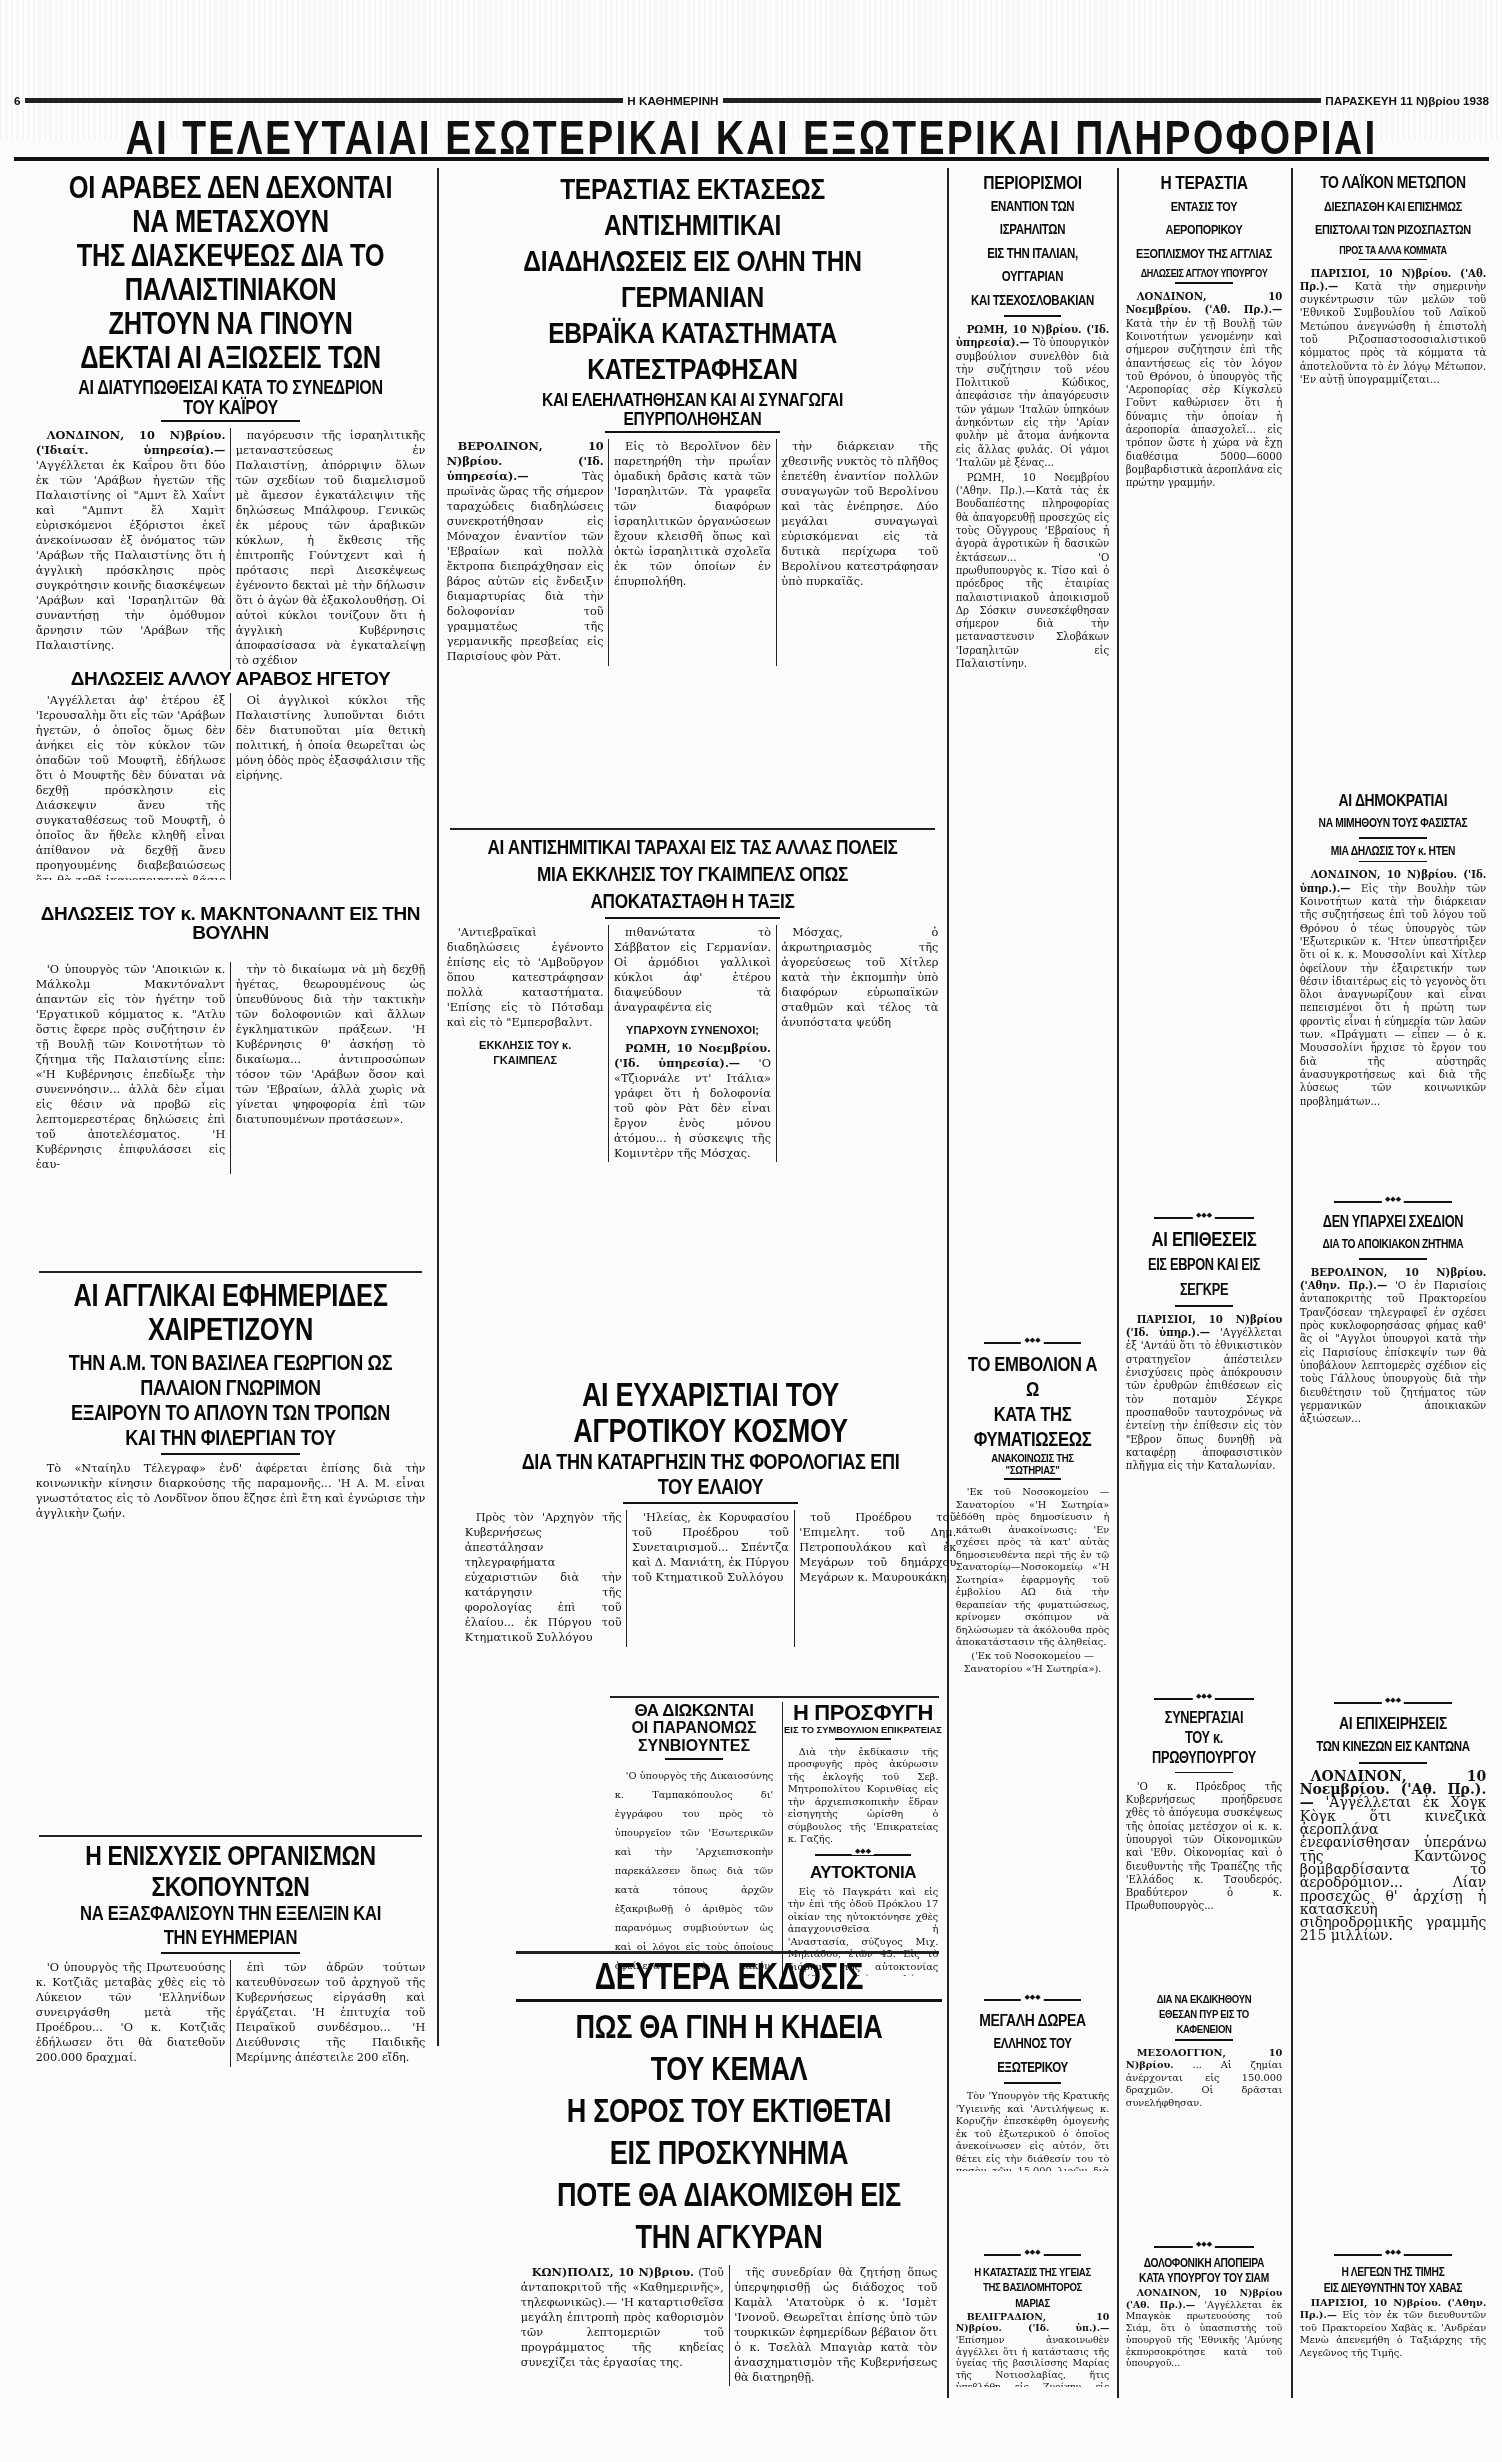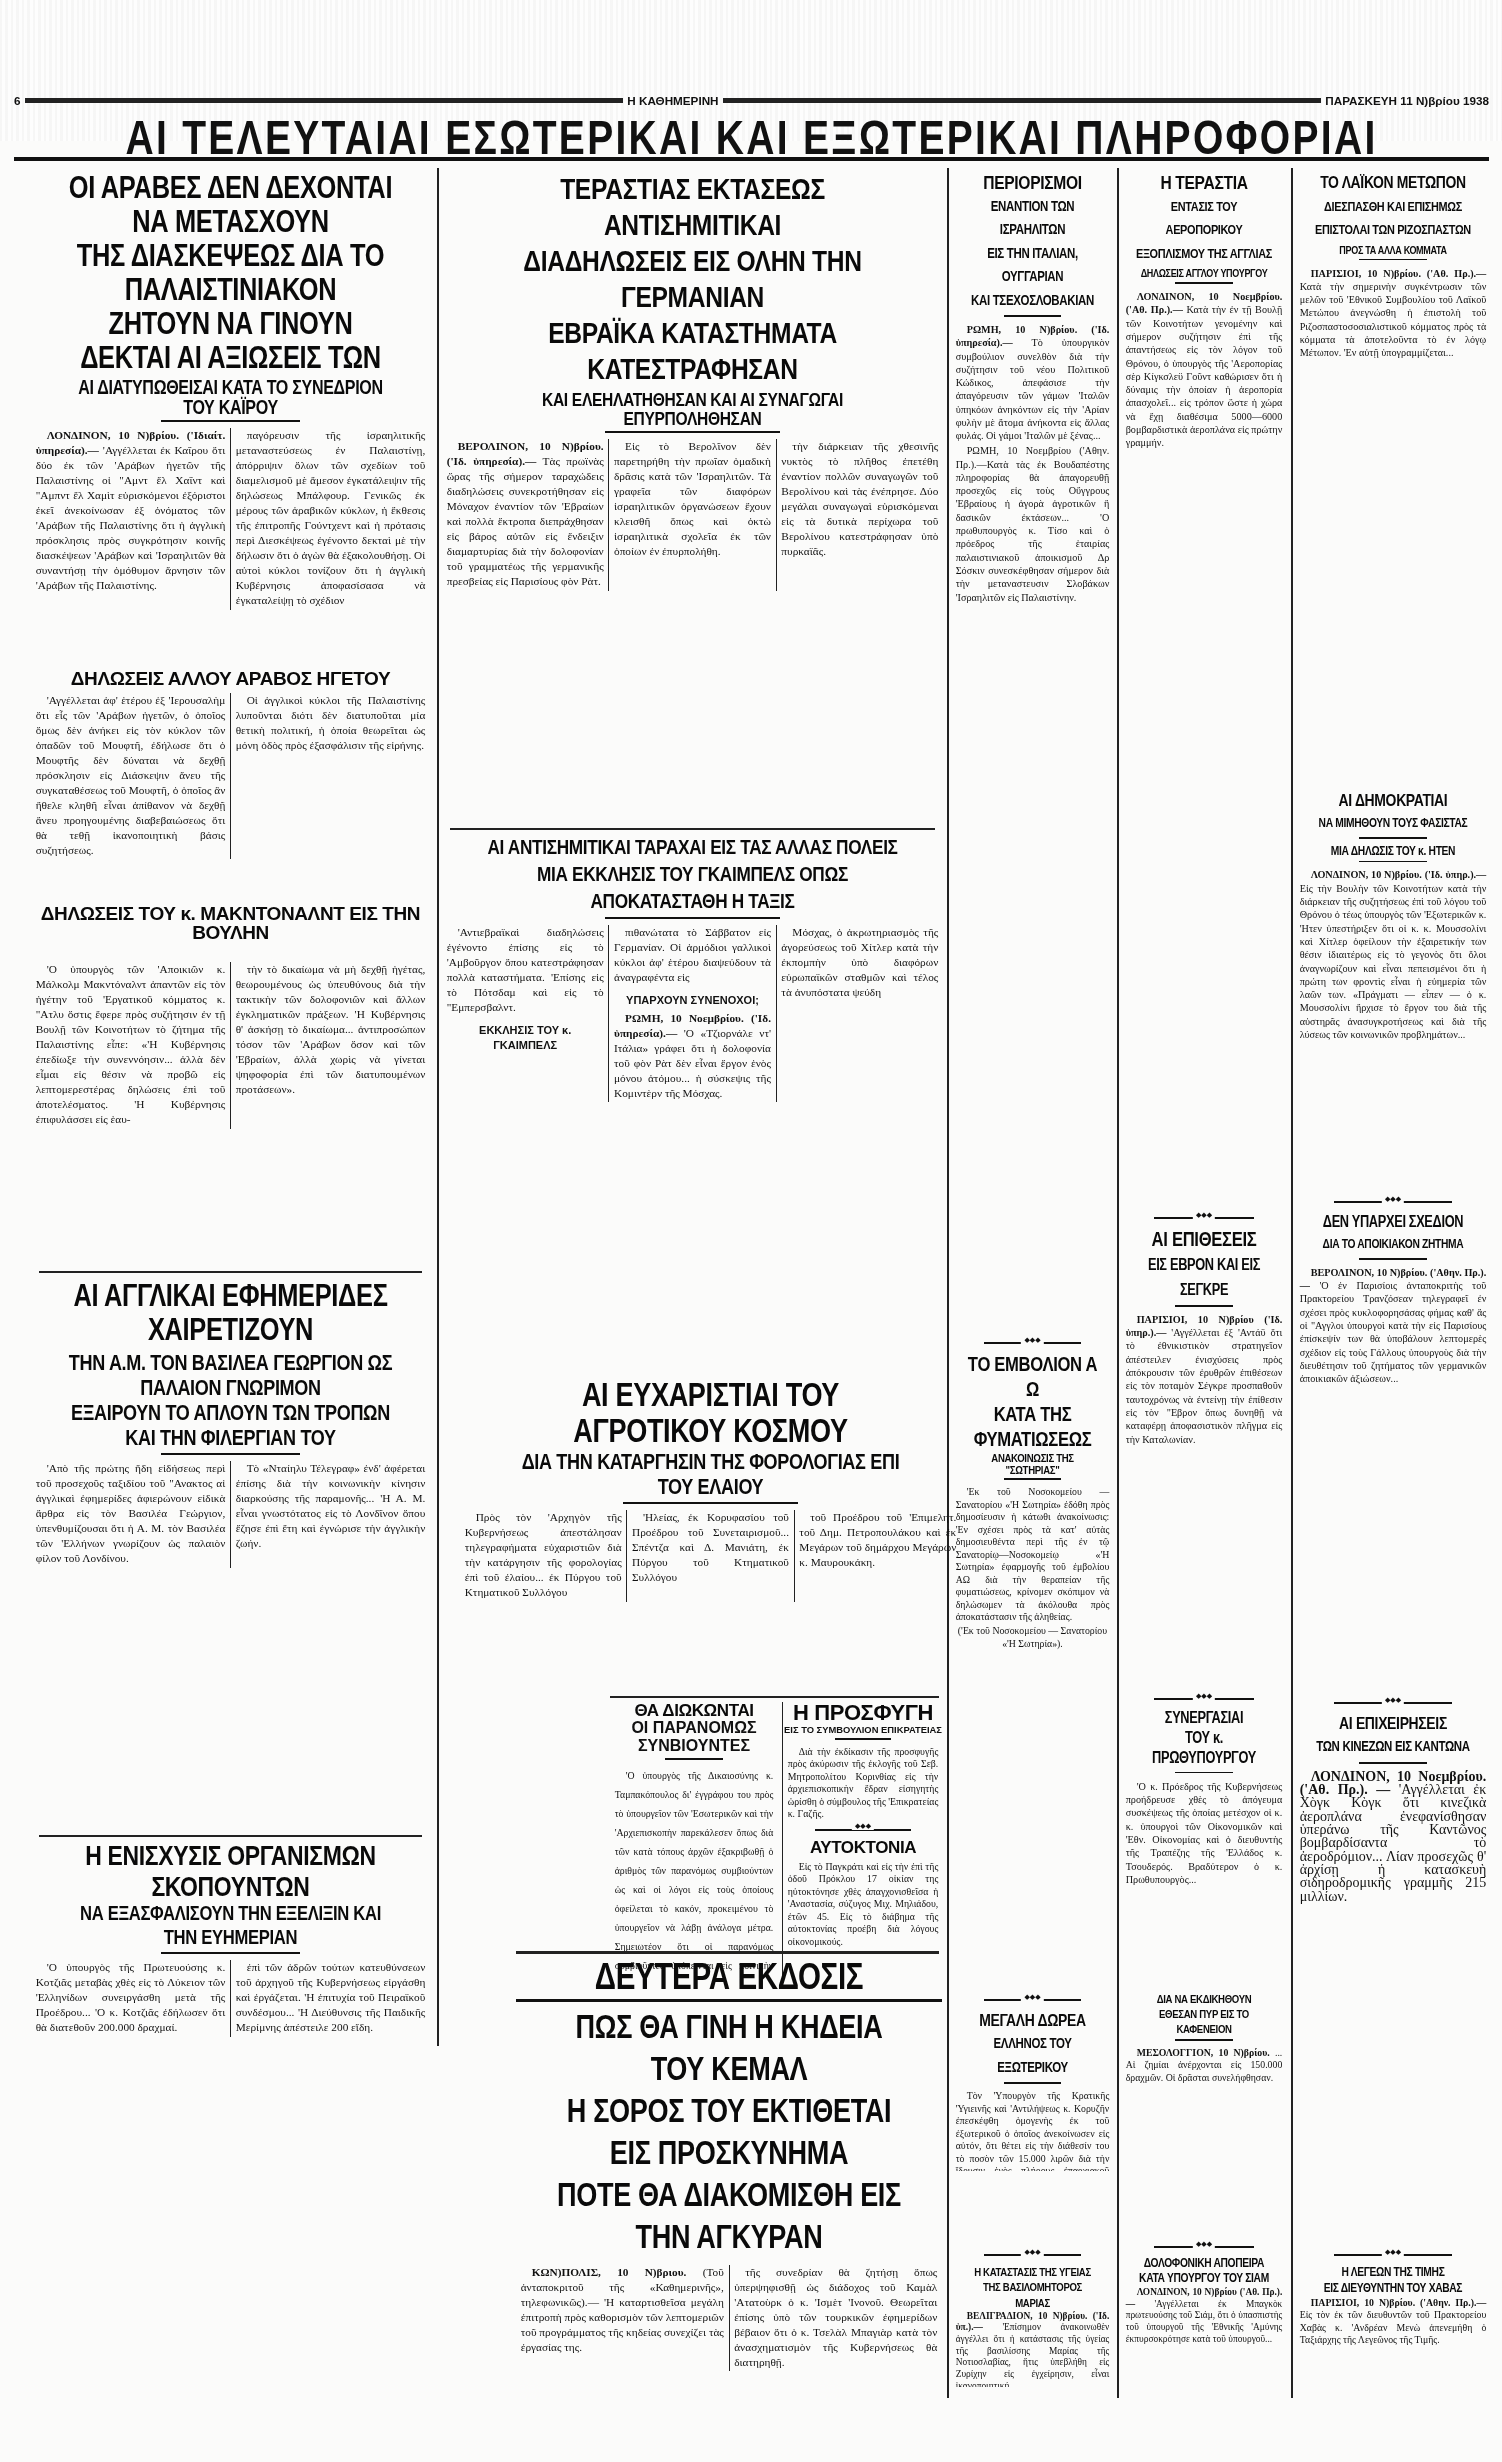--- a/index.html
+++ b/index.html
@@ -24,21 +24,21 @@
   .hl.cond { transform: scaleX(0.82); transform-origin: center; }
   .sub { font-family: "Liberation Sans", sans-serif; font-weight: bold; text-align: center; }
   .sep { width: 35%; height: 1.6px; background: #111; margin: 3.1px auto 6.3px auto; }
   .orn { width: 60%; height: 2.3px; background: #111; margin: 7.8px auto; position: relative; }
   .orn::after { content: "◆◆◆"; position: absolute; left: 50%; top: -6.3px; transform: translateX(-50%);
                 font-size: 7px; background: #fbfbfa; padding: 0 3.1px; }
   .cols { display: flex; gap: 0; }
   .col { flex: 1; padding: 0 4.7px; font-size: 11.3px; line-height: 15px; text-align: justify;
          hyphens: auto; }
   .col + .col { border-left: 1.2px solid #222; }
-  .col p { margin: 0 0 1.6px 0; text-indent: 11px; font-family: Liberation Serif, serif; }
+  .col p { margin: 0 0 1.6px 0; text-indent: 11px; }
   .dateline { font-weight: bold; }
   .vr { position: absolute; width: 1.6px; background: #222; }
   .hr { position: absolute; height: 1.6px; background: #222; }
 </style>
 </head>
 <body>
 
 <div class="page">
   <div class="noise-top"></div>
 
@@ -103,23 +103,20 @@
   <div class="art" style="left:31px;top:1279px;width:399px;height:548px">
     <div class="hl cond" style="font-size:31px;line-height:34px">
       <div>ΑΙ ΑΓΓΛΙΚΑΙ ΕΦΗΜΕΡΙΔΕΣ ΧΑΙΡΕΤΙΖΟΥΝ</div>
     </div>
     <div class="hl cond" style="font-size:22px;line-height:25px;margin-top:3.1px">
       <div>ΤΗΝ Α.Μ. ΤΟΝ ΒΑΣΙΛΕΑ ΓΕΩΡΓΙΟΝ ΩΣ ΠΑΛΑΙΟΝ ΓΝΩΡΙΜΟΝ</div>
       <div>ΕΞΑΙΡΟΥΝ ΤΟ ΑΠΛΟΥΝ ΤΩΝ ΤΡΟΠΩΝ ΚΑΙ ΤΗΝ ΦΙΛΕΡΓΙΑΝ ΤΟΥ</div>
     </div>
     <div class="sep"></div>
     <div class="cols">
-      <div class="col">
-          <p>'Απὸ τῆς πρώτης ἤδη εἰδήσεως περὶ τοῦ προσεχοῦς ταξιδίου τοῦ "Ανακτος αἱ ἀγγλικαὶ ἐφημερίδες ἀφιερώνουν εἰδικὰ ἄρθρα εἰς τὸν Βασιλέα Γεώργιον, ὑπενθυμίζουσαι ὅτι ἡ Α. Μ. τὸν Βασιλέα τῶν 'Ελλήνων γνωρίζουν ὡς παλαιὸν φίλον τοῦ Λονδίνου.</p>
-        </div>
       <div class="col">
           <p>Τὸ «Νταίηλυ Τέλεγραφ» ἐνδ' ἀφέρεται ἐπίσης διὰ τὴν κοινωνικὴν κίνησιν διαρκούσης τῆς παραμονῆς... 'Η Α. Μ. εἶναι γνωστότατος εἰς τὸ Λονδῖνον ὅπου ἔζησε ἐπὶ ἔτη καὶ ἐγνώρισε τὴν ἀγγλικὴν ζωήν.</p>
         </div>
     </div>
   </div>
   <div class="hr" style="left:39px;top:1835px;width:383px"></div>
 
   <div class="art" style="left:31px;top:1840px;width:399px;height:548px">
     <div class="hl cond" style="font-size:28px;line-height:31px">Η ΕΝΙΣΧΥΣΙΣ ΟΡΓΑΝΙΣΜΩΝ ΣΚΟΠΟΥΝΤΩΝ</div>
     <div class="hl cond" style="font-size:20.3px;line-height:23.5px">ΝΑ ΕΞΑΣΦΑΛΙΣΟΥΝ ΤΗΝ ΕΞΕΛΙΞΙΝ ΚΑΙ ΤΗΝ ΕΥΗΜΕΡΙΑΝ</div>

